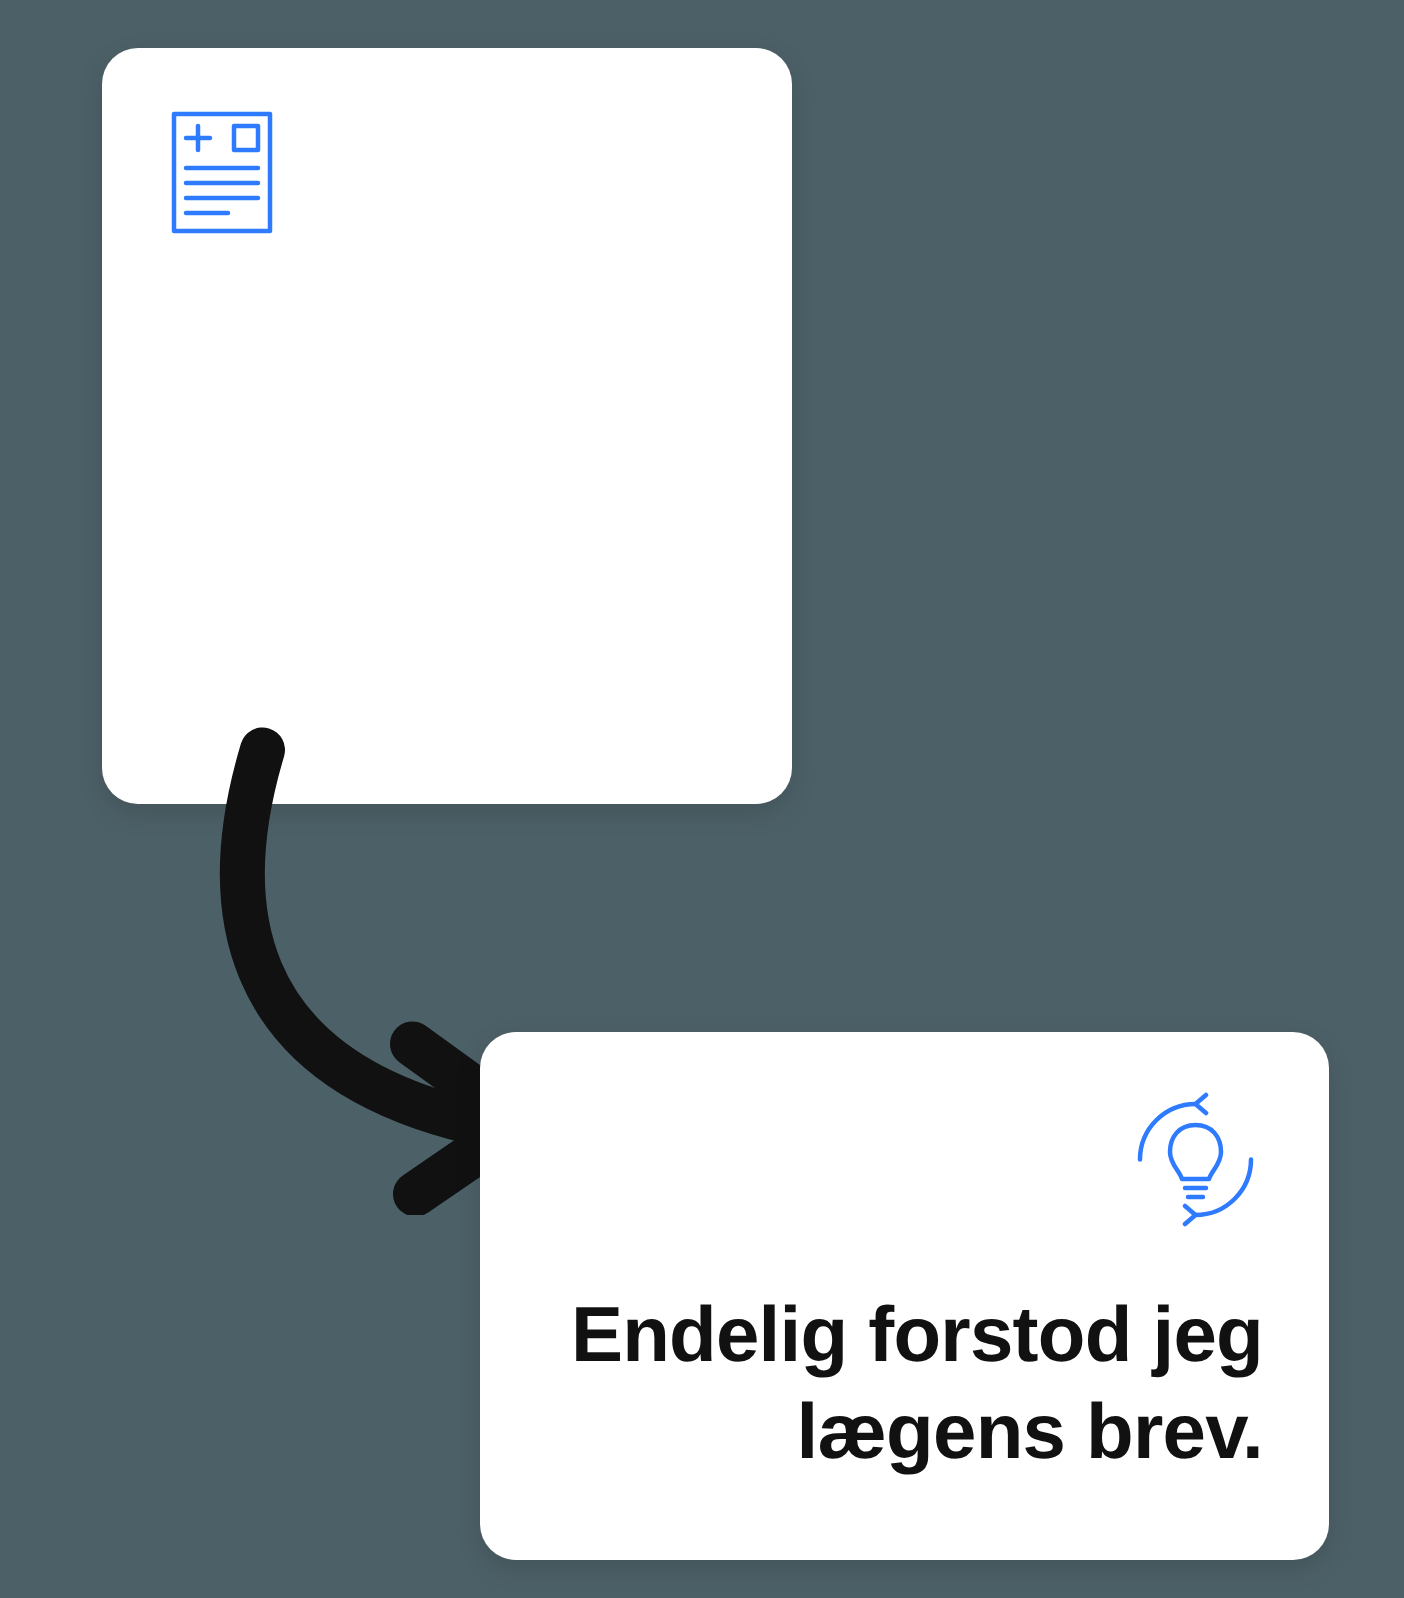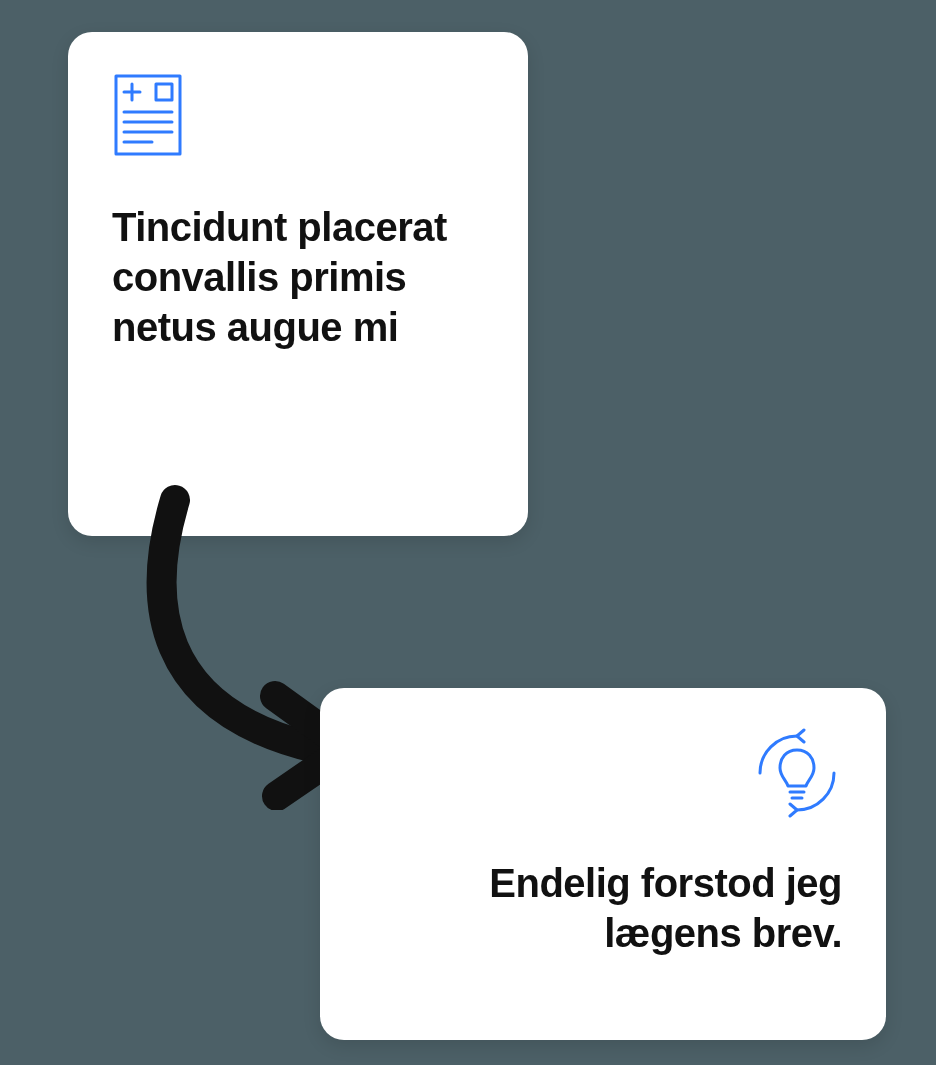--- a/index.html
+++ b/index.html
@@ -40,21 +40,21 @@
     justify-content: flex-end;
   }
   .card-title {
     font-size: 40px;
     font-weight: 800;
     line-height: 1.25;
     color: #111;
     letter-spacing: -0.5px;
   }
   .card-bottom .card-title {
-    font-size: 40px;
+    font-size: 52px;
     text-align: right;
   }
   .arrow-wrap {
     position: absolute;
     left: 115px;
     top: 480px;
     width: 260px;
     height: 330px;
     pointer-events: none;
   }
@@ -71,21 +71,20 @@
       <line x1="12" y1="20" x2="28" y2="20"></line>
 
       <rect x="44" y="12" width="16" height="16"></rect>
 
       <line x1="12" y1="40" x2="60" y2="40"></line>
       <line x1="12" y1="50" x2="60" y2="50"></line>
       <line x1="12" y1="60" x2="60" y2="60"></line>
       <line x1="12" y1="70" x2="40" y2="70"></line>
     </svg>
   </div>
-  <h2 class="card-title">Tincidunt placerat convallis primis netus augue mi</h2>
 </div>
 
 <div class="arrow-wrap">
   <svg width="260" height="330" viewBox="0 0 260 330">
     <path d="M 60 20 C 30 120, 40 230, 200 268" fill="none" stroke="#111" stroke-width="30" stroke-linecap="round"></path>
     <path d="M 160 216 L 232 268 L 162 316" fill="none" stroke="#111" stroke-width="30" stroke-linecap="round" stroke-linejoin="round"></path>
   </svg>
 </div>
 
 <div class="card card-bottom">

